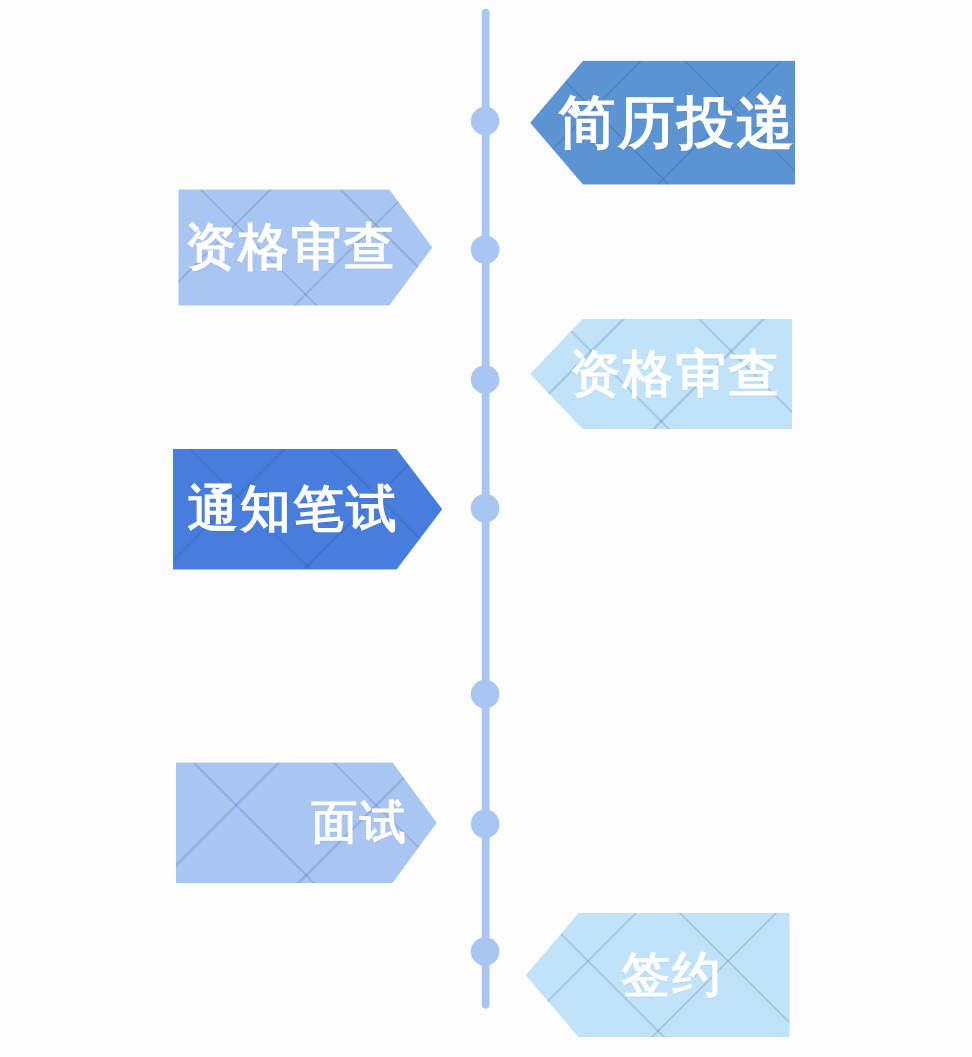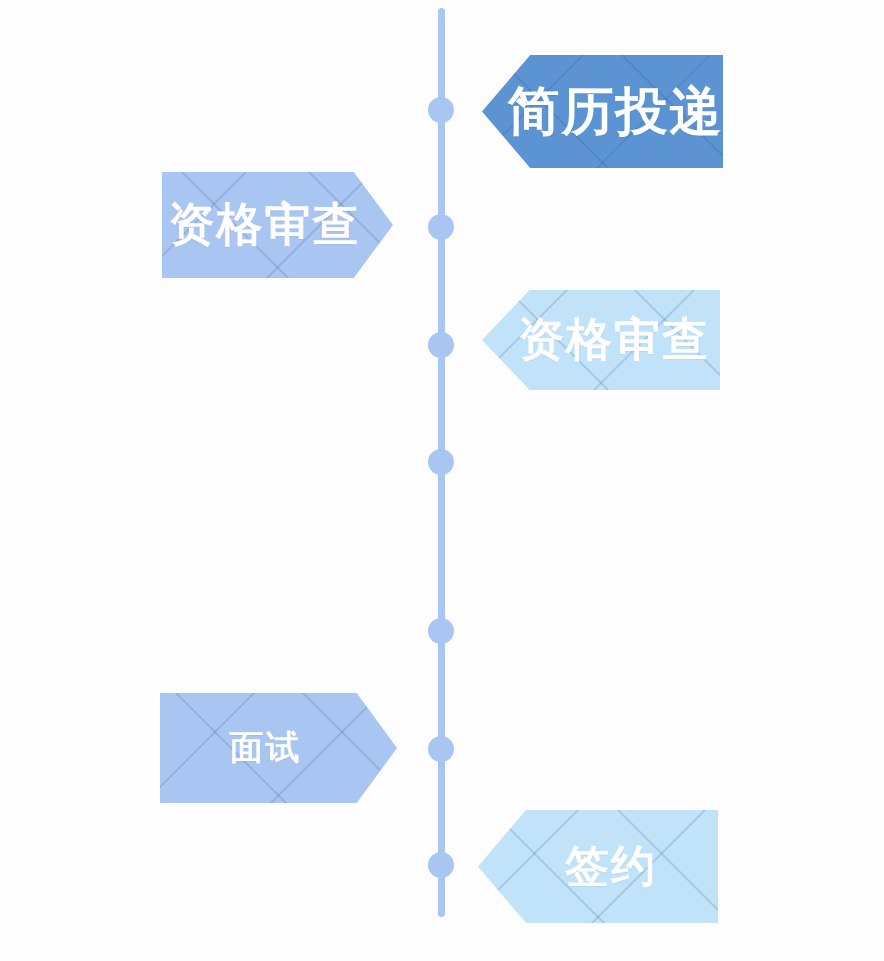--- a/index.html
+++ b/index.html
@@ -78,21 +78,21 @@
   .right-point {
     clip-path: polygon(0 0, 83% 0, 100% 50%, 83% 100%, 0 100%);
     padding-right: 26px;
   }
 
   .step-1 { left: 482px; top: 55px;  width: 241px; height: 113px; font-size: 52px; }
   .step-2 { left: 162px; top: 172px; width: 231px; height: 106px; }
   .step-3 { left: 482px; top: 290px; width: 238px; height: 100px; }
   .step-4 { left: 157px; top: 408px; width: 245px; height: 110px; }
   .step-5 { left: 482px; top: 578px; width: 240px; height: 110px; }
-  .step-6 { left: 160px; top: 693px; width: 237px; height: 110px; font-size: 34px; }
+  .step-6 { left: 160px; top: 693px; width: 237px; height: 110px; font-size: 42px; justify-content: flex-end; }
   .step-7 { left: 478px; top: 810px; width: 240px; height: 113px; font-size: 44px; }
 </style>
 </head>
 <body>
 
 <div class="stage">
 
   <div class="timeline-line" style="background: rgb(169, 198, 242);"></div>
 
   <div class="timeline-node node-1" style="background: rgb(169, 198, 242);"></div>
@@ -108,23 +108,26 @@
   </div>
 
   <div class="banner right-point step-2" style="background: rgb(169, 198, 242);">
     <span class="label">资格审查</span>
   </div>
 
   <div class="banner left-point step-3" style="background: rgb(192, 227, 249);">
     <span class="label">资格审查</span>
   </div>
 
+  <div class="banner right-point step-4" style="background: rgb(71, 126, 221);">
+    <span class="label">通知笔试</span>
+  </div>
 
 
   <div class="banner right-point step-6" style="background: rgb(169, 198, 242);">
     <span class="label">面试</span>
   </div>
 
-  <div class="banner left-point step-7" style="background: rgb(192, 227, 249);">
+  <div class="banner left-point step-7" style="background: rgb(192, 227, 249); margin-top: 20px;">
     <span class="label">签约</span>
   </div>
 
 </div>
 
 </body></html>

